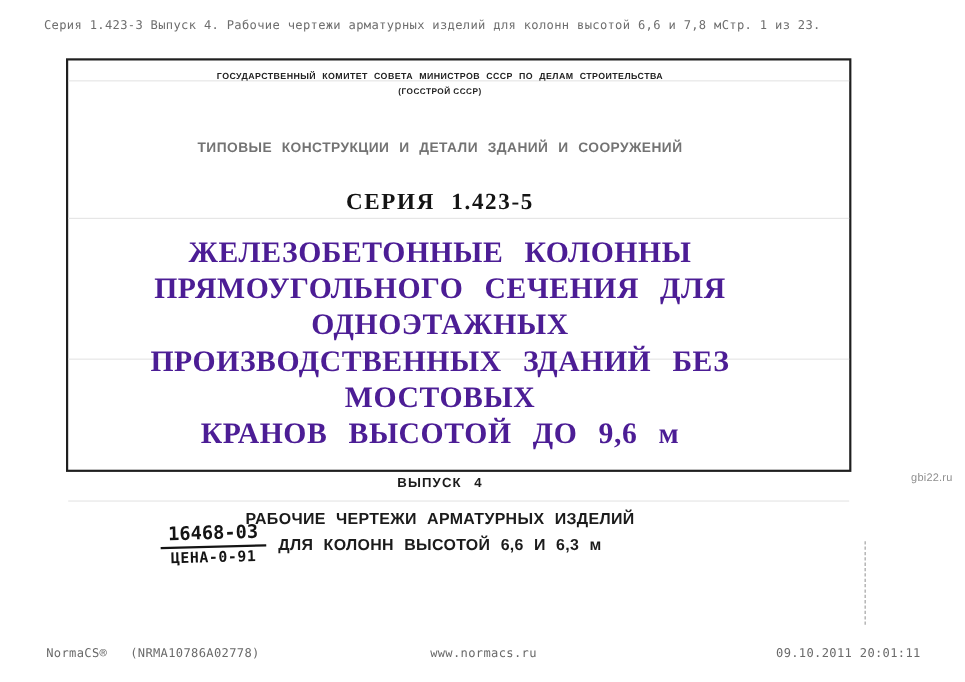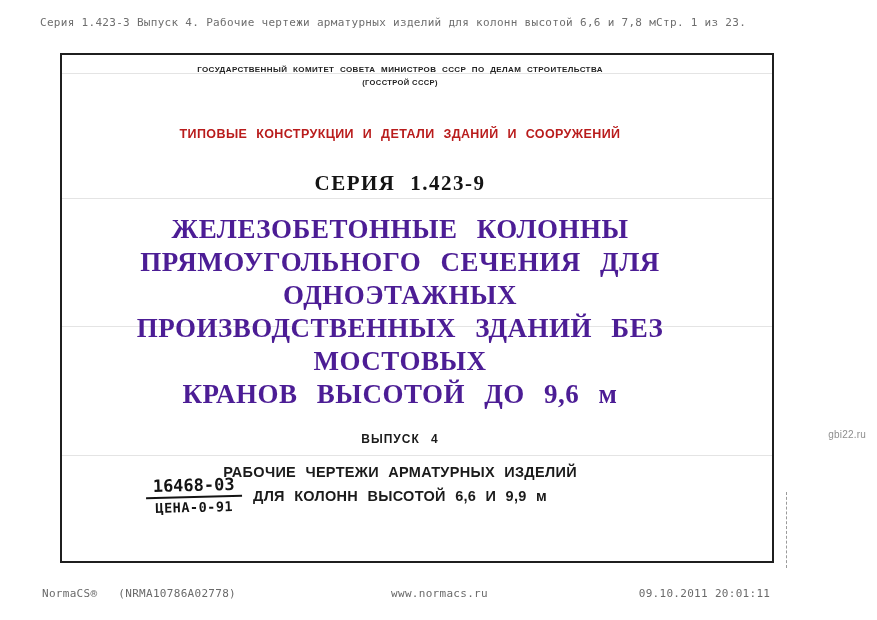--- a/index.html
+++ b/index.html
@@ -17,51 +17,51 @@
   .bottom-bar {
     position: absolute; left: 42px; right: 40px; top: 587px;
     display: flex; align-items: baseline;
     font-family: "DejaVu Sans Mono", monospace;
     font-size: 11px; color: #6a6a6a; letter-spacing: 0.3px;
     white-space: nowrap;
   }
   .f-left  { flex: 1 1 0; text-align: left; }
   .f-left .lic { margin-left: 14px; }
   .f-center{ flex: 1 1 0; text-align: center; }
-  .f-right { flex: 1 1 0; text-align: center; }
+  .f-right { flex: 1 1 0; text-align: right; }
 
   .watermark {
     position: absolute; right: 11px; top: 429px;
     font-size: 10px; color: #8f8f8f; letter-spacing: 0.2px; text-align: center;
   }
   .dashed-mark {
     position: absolute; left: 786px; top: 492px; height: 76px; width: 0;
     border-left: 1px dashed #9a9a9a;
   }
 
   
   .page {
-    position: absolute; left: 60px; top: 53px; width: 714px; height: 510px;
+    position: absolute; left: 60px; top: 53px; width: 714px; height: 376px;
     border: 2px solid #1f1f1f; background: #ffffff;
   }
   .scanline { position: absolute; left: 0; right: 0; height: 1px; background: #e4e4e4; }
   .sl-1 { top: 18px; } .sl-2 { top: 143px; } .sl-3 { top: 271px; } .sl-4 { top: 400px; }
 
   .content {
     position: absolute; left: 4px; right: 38px; top: 0;
     text-align: center; color: #181818;
   }
   .org-line1 {
     margin-top: 10px; font-size: 8px; font-weight: bold;
     letter-spacing: 0.4px; word-spacing: 3px; color: #222;
   }
   .org-line2 { margin-top: 4px; font-size: 7.5px; font-weight: bold; letter-spacing: 0.4px; color: #222; }
   .subject {
     margin-top: 40px; font-size: 12.5px; font-weight: bold;
-    letter-spacing: 0.4px; word-spacing: 5px; color: #b91c1c;
+    letter-spacing: 0.4px; word-spacing: 5px; color: #737373;
   }
   .series {
     margin-top: 30px; font-family: "Liberation Serif", serif;
     font-size: 21px; font-weight: bold; letter-spacing: 1.5px; word-spacing: 8px;
     color: #141414;
   }
   .main-title {
     margin-top: 17px; font-family: "Liberation Serif", serif;
     font-size: 27px; font-weight: bold; line-height: 33px;
     letter-spacing: 0.5px; word-spacing: 12px; color: #4c1d95;
@@ -99,31 +99,31 @@
   <div class="page">
     <div class="scanline sl-1"></div>
     <div class="scanline sl-2"></div>
     <div class="scanline sl-3"></div>
     <div class="scanline sl-4"></div>
 
     <div class="content">
       <div class="org-line1">ГОСУДАРСТВЕННЫЙ КОМИТЕТ СОВЕТА МИНИСТРОВ СССР ПО ДЕЛАМ СТРОИТЕЛЬСТВА</div>
       <div class="org-line2">(ГОССТРОЙ СССР)</div>
       <div class="subject">ТИПОВЫЕ КОНСТРУКЦИИ И ДЕТАЛИ ЗДАНИЙ И СООРУЖЕНИЙ</div>
-      <div class="series">СЕРИЯ 1.423-9</div>
+      <div class="series">СЕРИЯ 1.423-5</div>
       <div class="main-title">
         <div>ЖЕЛЕЗОБЕТОННЫЕ КОЛОННЫ</div>
         <div>ПРЯМОУГОЛЬНОГО СЕЧЕНИЯ ДЛЯ ОДНОЭТАЖНЫХ</div>
         <div>ПРОИЗВОДСТВЕННЫХ ЗДАНИЙ БЕЗ МОСТОВЫХ</div>
         <div>КРАНОВ ВЫСОТОЙ ДО 9,6 м</div>
       </div>
       <div class="issue">ВЫПУСК 4</div>
       <div class="subtitle">
         <div>РАБОЧИЕ ЧЕРТЕЖИ АРМАТУРНЫХ ИЗДЕЛИЙ</div>
-        <div>ДЛЯ КОЛОНН ВЫСОТОЙ 6,6 И 9,9 м</div>
+        <div>ДЛЯ КОЛОНН ВЫСОТОЙ 6,6 И 6,3 м</div>
       </div>
     </div>
 
     <div class="stamp">
       <div class="stamp-number">16468-03</div>
       <div class="stamp-price">ЦЕНА-0-91</div>
     </div>
   </div>
 
   <div class="watermark">gbi22.ru</div>

